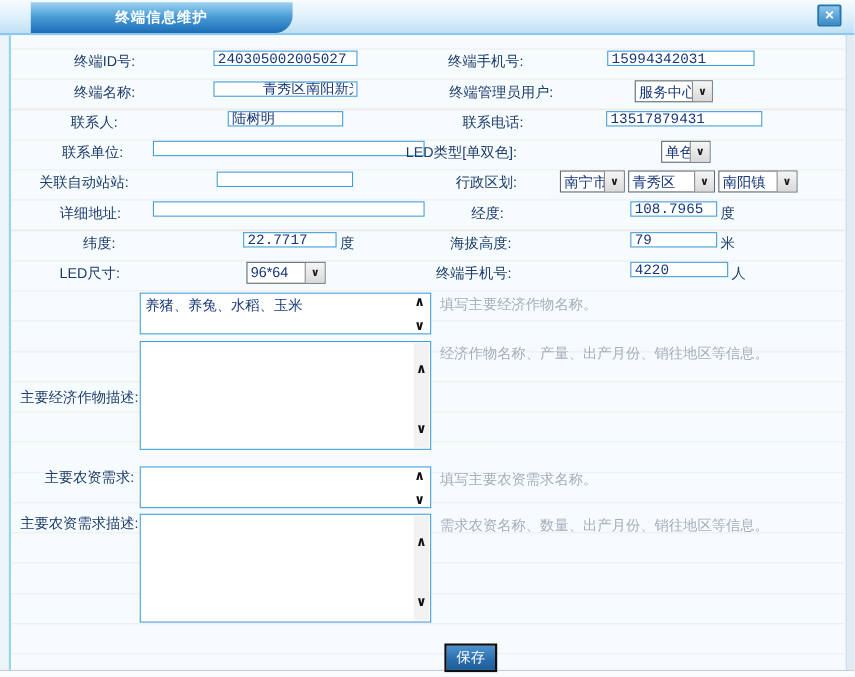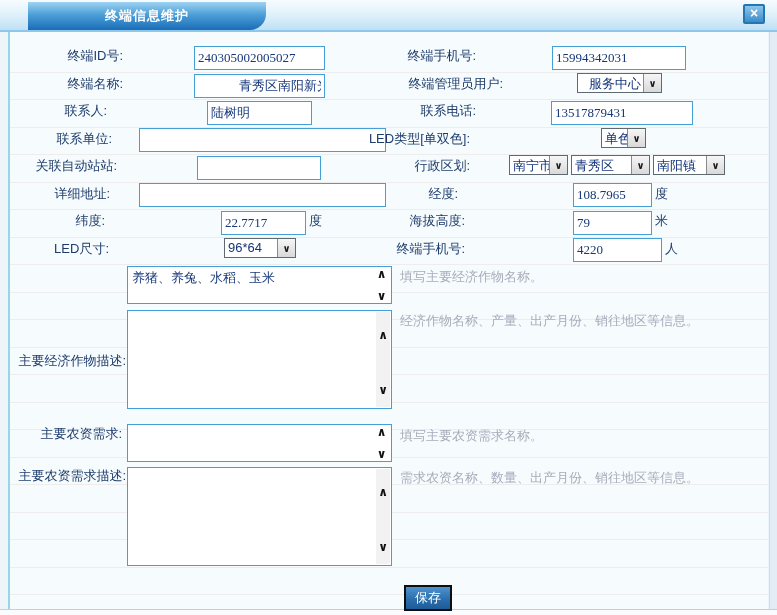--- a/index.html
+++ b/index.html
@@ -22,21 +22,21 @@
     border-left:2px solid #97d5e9;box-sizing:border-box;
     background-image:repeating-linear-gradient(180deg,rgba(0,0,0,0) 0 26.5px,rgba(228,210,210,.38) 26.5px 27.5px);
     background-position:0 13px;}
   .rightstrip{position:absolute;left:769px;top:32px;width:8px;height:577px;background:#e3ecf5;border-left:1px solid #cfdcea;}
   .bottomline{position:absolute;left:0;top:609px;width:777px;height:1px;background:#c9ced4;}
   .bottompad{position:absolute;left:0;top:610px;width:777px;height:5px;background:#fafbfc;}
 
   .lbl{position:absolute;color:#1e3c6b;font-size:13px;text-align:right;white-space:nowrap;line-height:16px;}
   .rlbl{position:absolute;color:#1e3c6b;font-size:13px;text-align:right;white-space:nowrap;line-height:16px;}
   .inp{position:absolute;border:1px solid #459fd7;background:#fff;color:#16387a;font-size:13px;
-    padding:0 3px;height:24px;box-sizing:border-box;font-family:Liberation Serif, serif;outline:none;}
+    padding:0 3px;height:14px;box-sizing:border-box;font-family:Liberation Mono, monospace;outline:none;}
   .unit{position:absolute;color:#1e3c6b;font-size:13px;line-height:16px;}
   .hint{position:absolute;color:#a6adba;font-size:13px;white-space:nowrap;}
 
   .sel{position:absolute;display:flex;align-items:stretch;border:1px solid #5f6a70;background:#fff;
     height:20px;box-sizing:border-box;cursor:default;}
   .sel .val{flex:1;color:#14357a;font-size:13px;padding:1px 2px 0 3px;white-space:nowrap;overflow:hidden;}
   .sel .arw{width:17px;background:linear-gradient(180deg,#f6f6f6,#d9d9d9);border-left:1px solid #8a8a8a;
     display:flex;align-items:center;justify-content:center;font-size:10px;color:#1a1a1a;font-weight:bold;}
 
   .ta{position:absolute;border:1px solid #459fd7;background:#fff;box-sizing:border-box;}
@@ -67,21 +67,21 @@
   <div class="bottompad"></div>
 
   <div class="lbl" style="left:0;top:48px;width:123px;">终端ID号:</div>
   <input class="inp" style="left: 194px; top: 46px; width: 131px;" value="240305002005027">
   <div class="rlbl" style="left:300px;top:48px;width:176px;">终端手机号:</div>
   <input class="inp" style="left: 552px; top: 46px; width: 134px;" value="15994342031">
 
   <div class="lbl" style="left:0;top:76px;width:123px;">终端名称:</div>
   <input class="inp" style="left: 194px; top: 74px; width: 131px; padding-left: 44px;" value="青秀区南阳新光村委">
   <div class="rlbl" style="left:300px;top:76px;width:176px;margin-left:27px;">终端管理员用户:</div>
-  <div class="sel" style="left:577px;top:73px;width:85px;text-align:right;">
+  <div class="sel" style="left:577px;top:73px;width:71px;text-align:right;">
     <span class="val">服务中心</span>
     <span class="arw">∨</span>
   </div>
 
   <div class="lbl" style="left:0;top:103px;width:107px;">联系人:</div>
   <input class="inp" style="left: 207px; top: 101px; width: 105px;" value="陆树明">
   <div class="rlbl" style="left:300px;top:103px;width:176px;">联系电话:</div>
   <input class="inp" style="left: 551px; top: 101px; width: 142px;" value="13517879431">
 
   <div class="lbl" style="left:0;top:131px;width:112px;">联系单位:</div>

